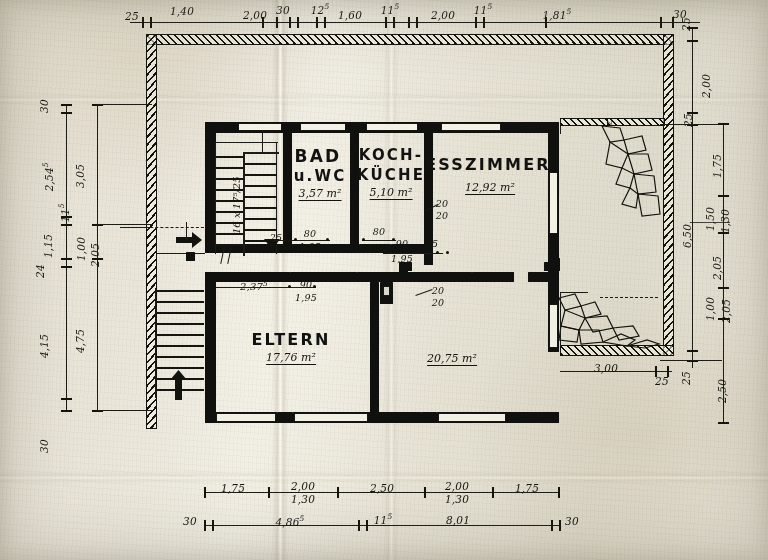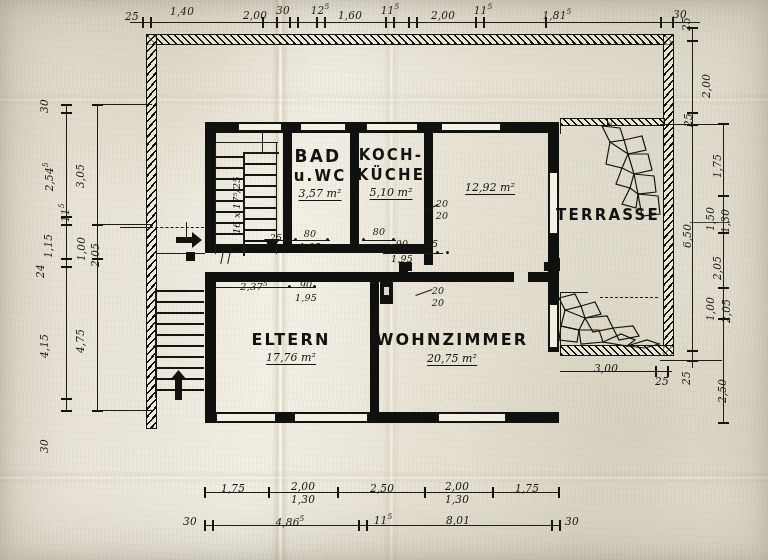--- a/index.html
+++ b/index.html
@@ -317,29 +317,28 @@
   <div style="position:absolute; left:600px; top:297px; width:58px; height:0; border-top:1.2px dashed #1d1d16;"></div>
 
   <div class="roomname" style="left:318px; top:146px; font-size:17px;">BAD</div>
   <div class="roomname" style="left:320px; top:167px; font-size:15px;">u.WC</div>
   <div class="roomarea" style="left:320px; top:188px; font-size:11px;">3,57 m²</div>
 
   <div class="roomname" style="left:391px; top:146px; font-size:15px;">KOCH-</div>
   <div class="roomname" style="left:391px; top:166px; font-size:15px;">KÜCHE</div>
   <div class="roomarea" style="left:391px; top:187px; font-size:11px;">5,10 m²</div>
 
+  <div class="roomname" style="left:488px; top:155px; font-size:16px;">ESSZIMMER</div>
   <div class="roomarea" style="left:490px; top:182px; font-size:11px;">12,92 m²</div>
 
   <div class="roomname" style="left:291px; top:330px; font-size:16px;">ELTERN</div>
   <div class="roomarea" style="left:291px; top:352px; font-size:11px;">17,76 m²</div>
 
-  <div class="roomname" style="left:452px; top:330px; font-size:16px;">WOHNZIMMER</div>
   <div class="roomarea" style="left:452px; top:353px; font-size:11px;">20,75 m²</div>
 
-  <div class="roomname" style="left:608px; top:206px; font-size:15px;">TERRASSE</div>
 
   <div class="dimline-h" style="left:130px; top:22px; width:570px;"></div>
   <div class="tick tick-h" style="left:142px; top:17px;"></div>
   <div class="tick tick-h" style="left:150px; top:17px;"></div>
   <div class="tick tick-h" style="left:262px; top:17px;"></div>
   <div class="tick tick-h" style="left:276px; top:17px;"></div>
   <div class="tick tick-h" style="left:289px; top:17px;"></div>
   <div class="tick tick-h" style="left:297px; top:17px;"></div>
   <div class="tick tick-h" style="left:316px; top:17px;"></div>
   <div class="tick tick-h" style="left:324px; top:17px;"></div>

